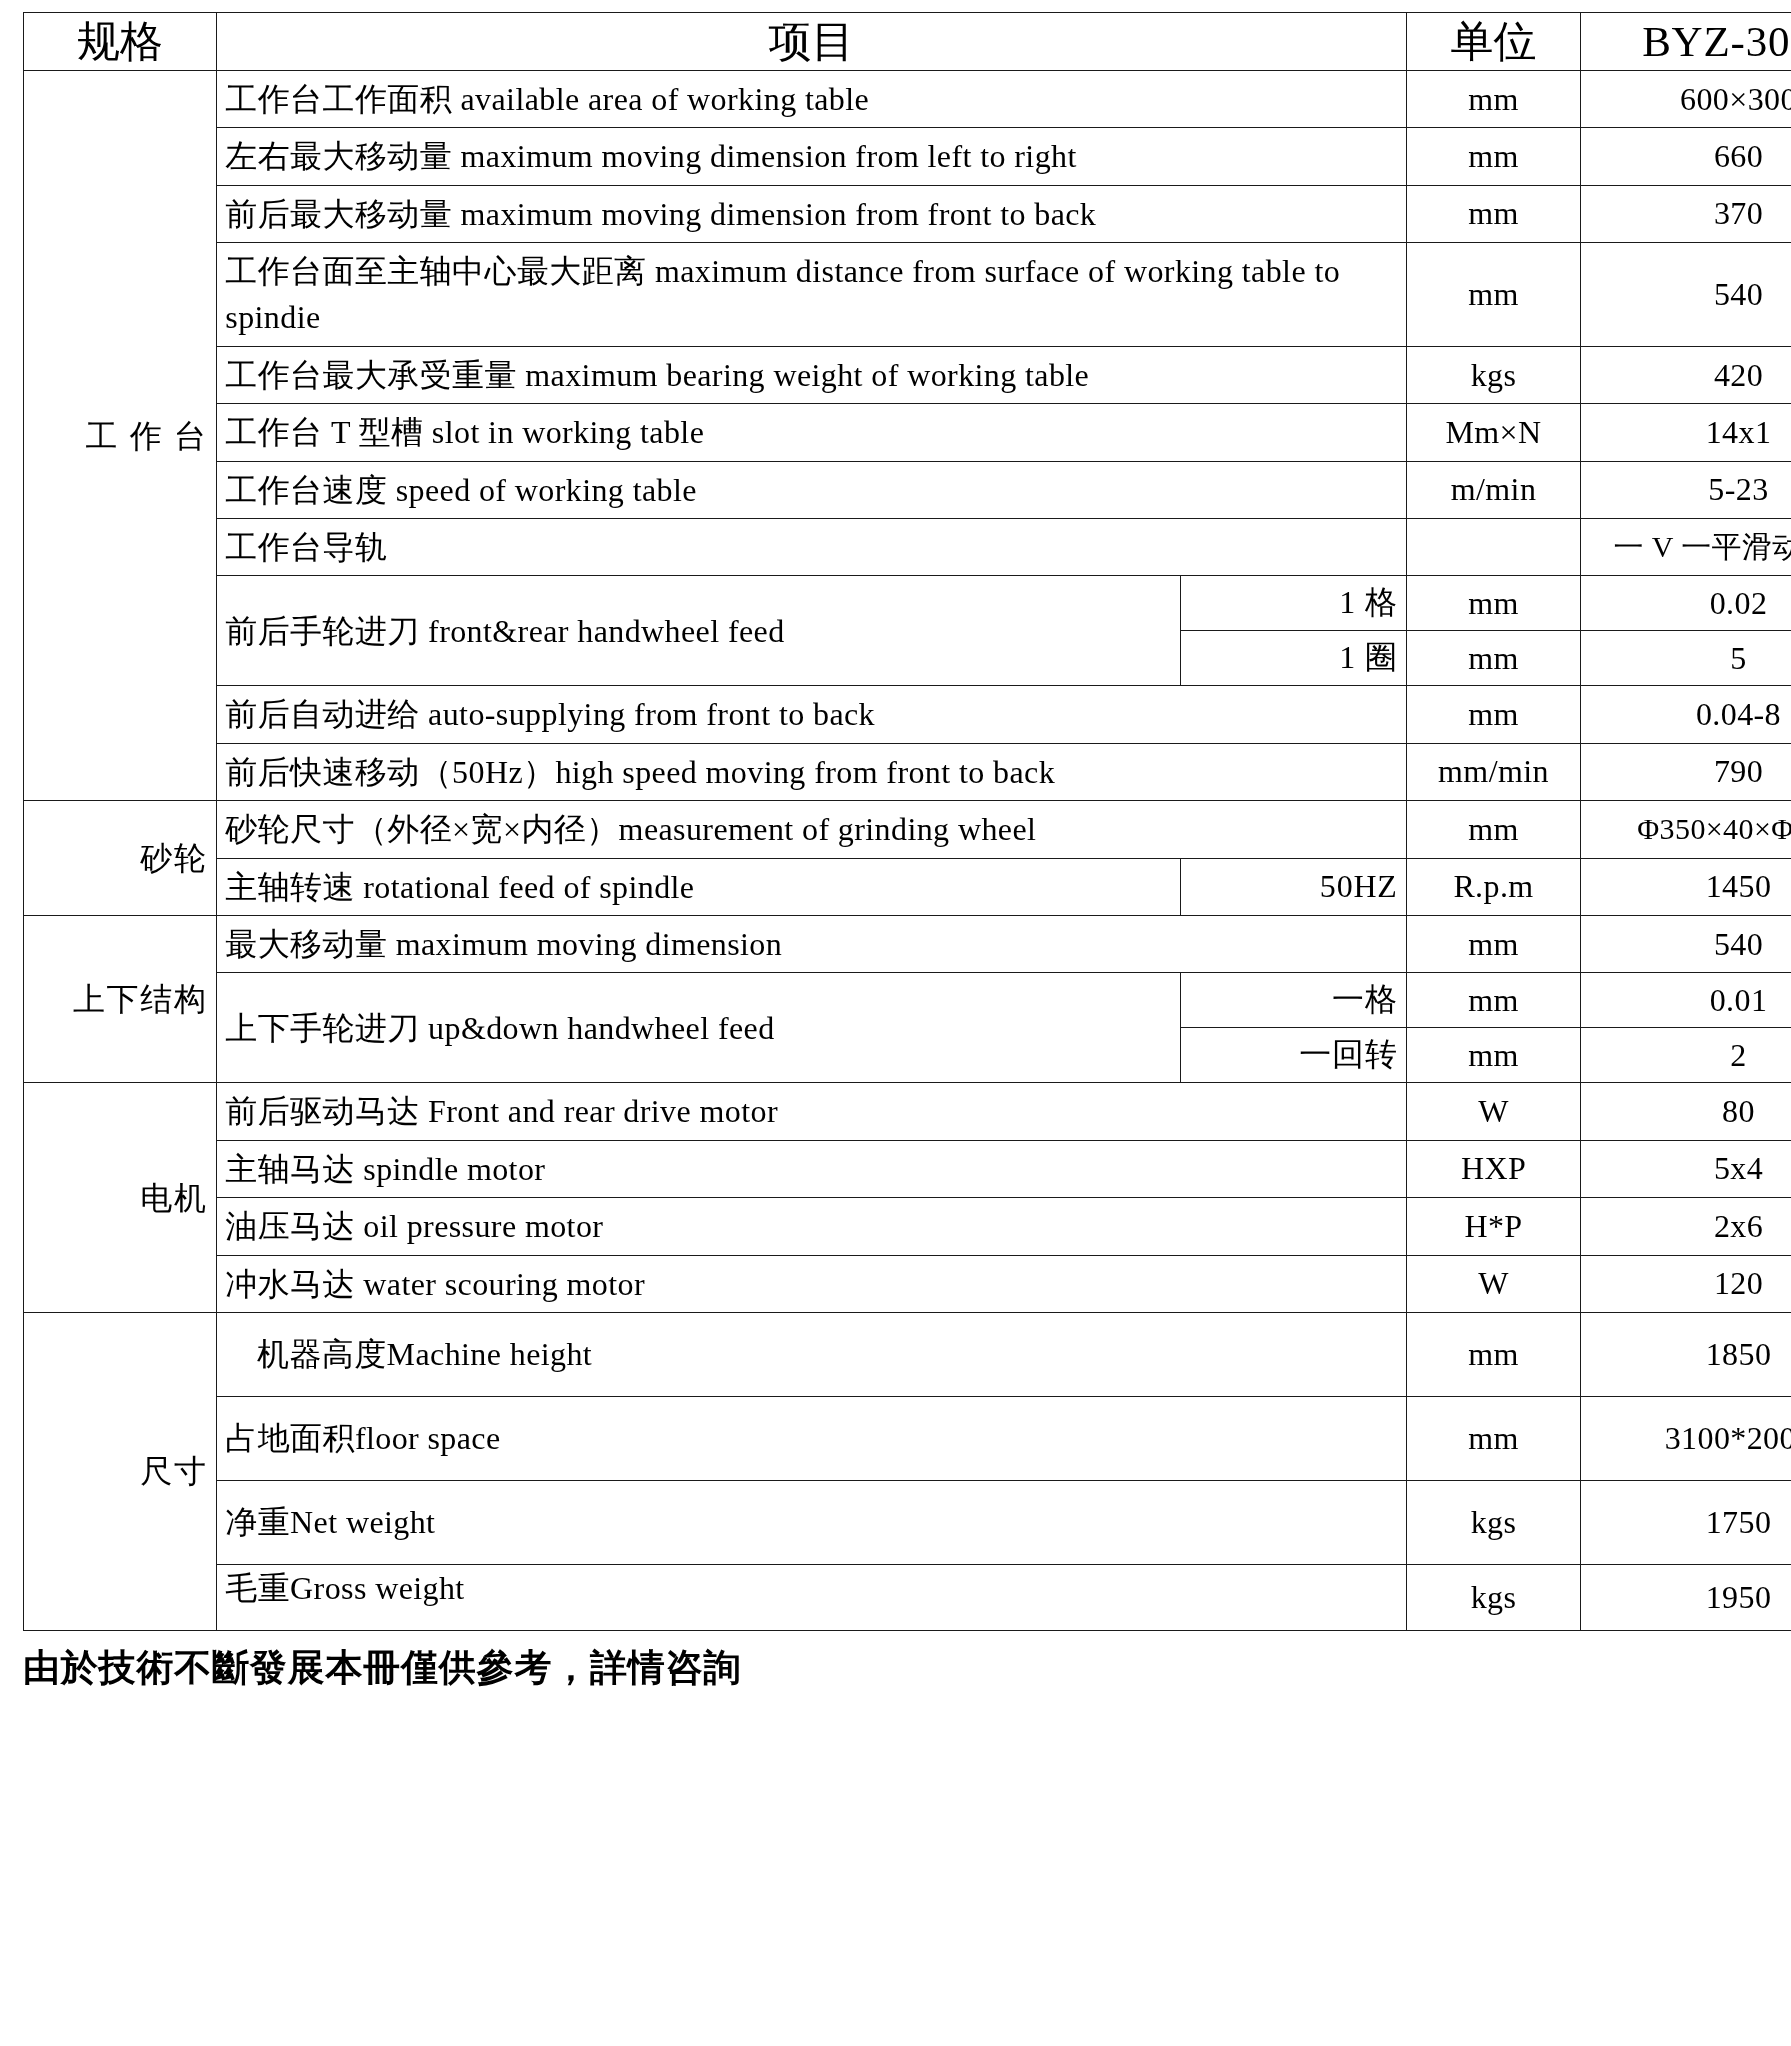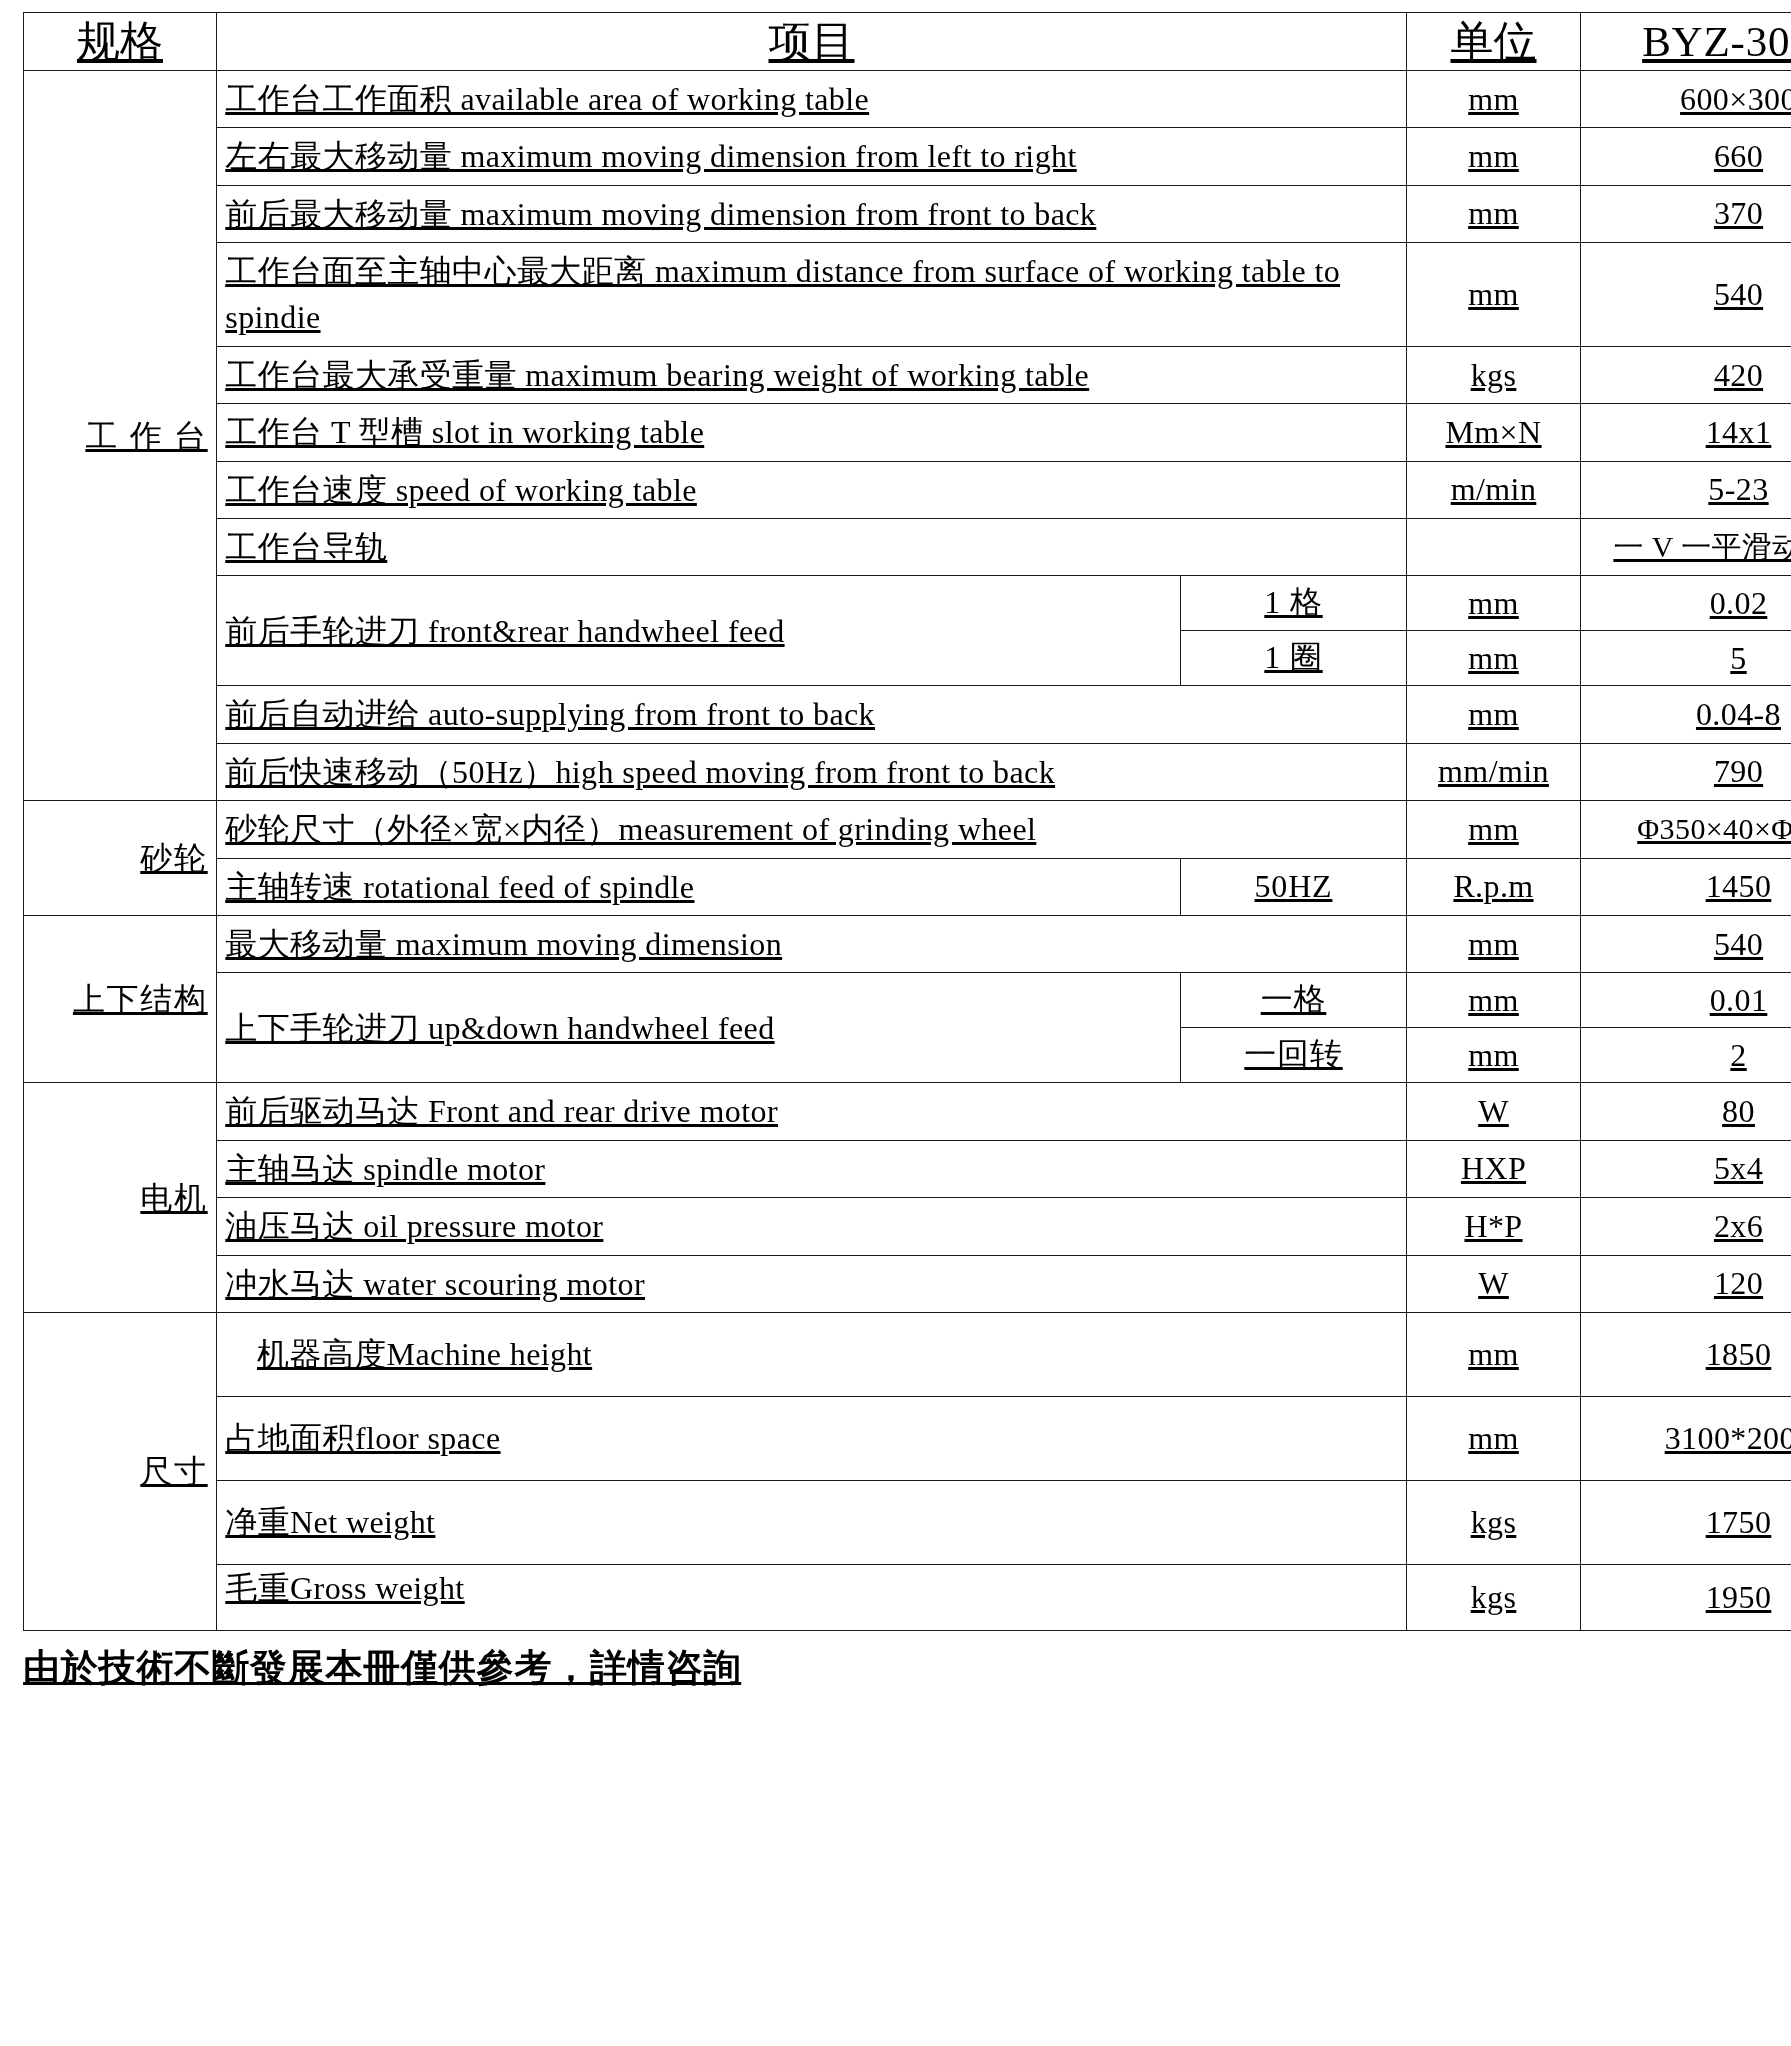--- a/index.html
+++ b/index.html
@@ -10,21 +10,20 @@
   body {
     width: 1792px;
     font-family: "Liberation Serif", "DejaVu Serif", serif;
     color: #000000;
     -webkit-font-smoothing: antialiased;
   }
   .page {
     width: 1752px;
     box-sizing: border-box;
     padding: 11.6px 23px 8.3px 23px;
-    text-decoration: underline;
   }
   table.spec {
     border-collapse: collapse;
     width: 1745px;
     table-layout: fixed;
   }
   table.spec td, table.spec th {
     border: 1.7px solid #1a1a1a;
     padding: 5px 8.3px;
     vertical-align: middle;
@@ -58,21 +57,21 @@
     letter-spacing: 1.7px;
   }
   .item-cell {
     text-align: left;
     font-size: 32px;
     line-height: 1.45;
     letter-spacing: 0.4px;
     padding-left: 15px;
   }
   .sub-cell {
-    text-align: center;
+    text-align: right;
     font-size: 32px;
     padding-left: 15px;
     letter-spacing: 0.8px;
     margin-left: 32px;
   }
   .unit-cell, .val-cell {
     text-align: center;
     font-size: 32px;
     letter-spacing: 0.4px;
   }

